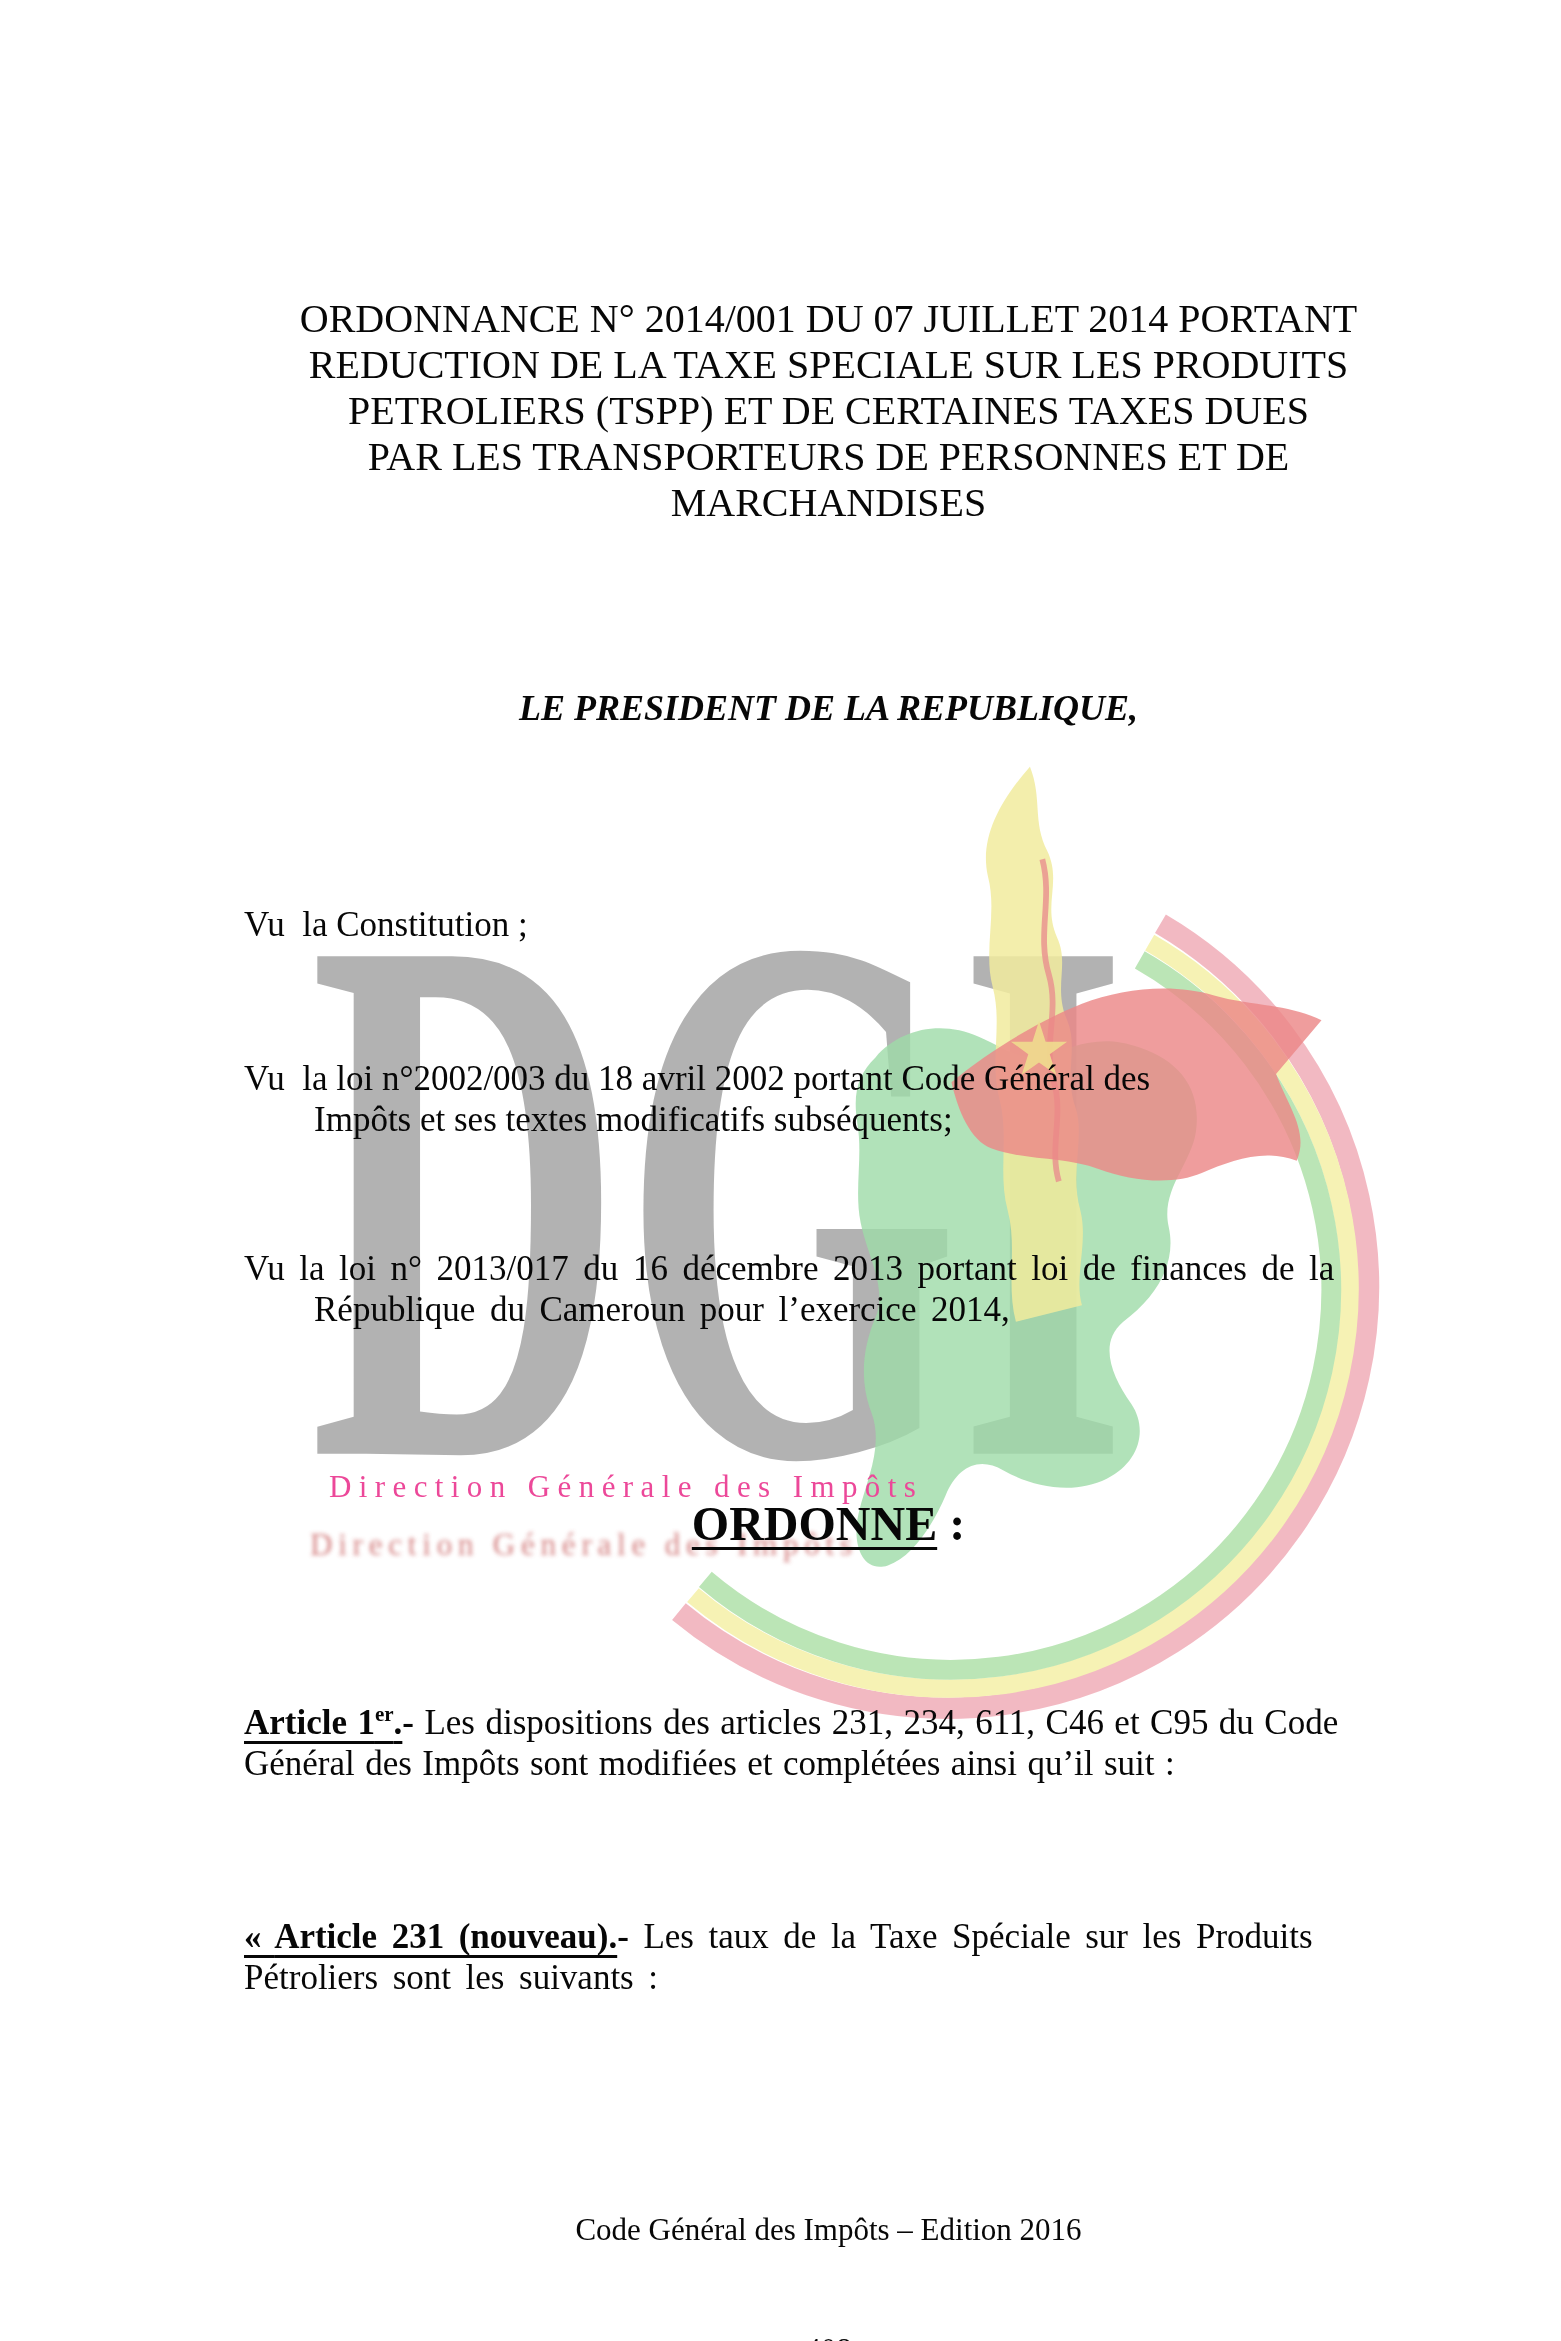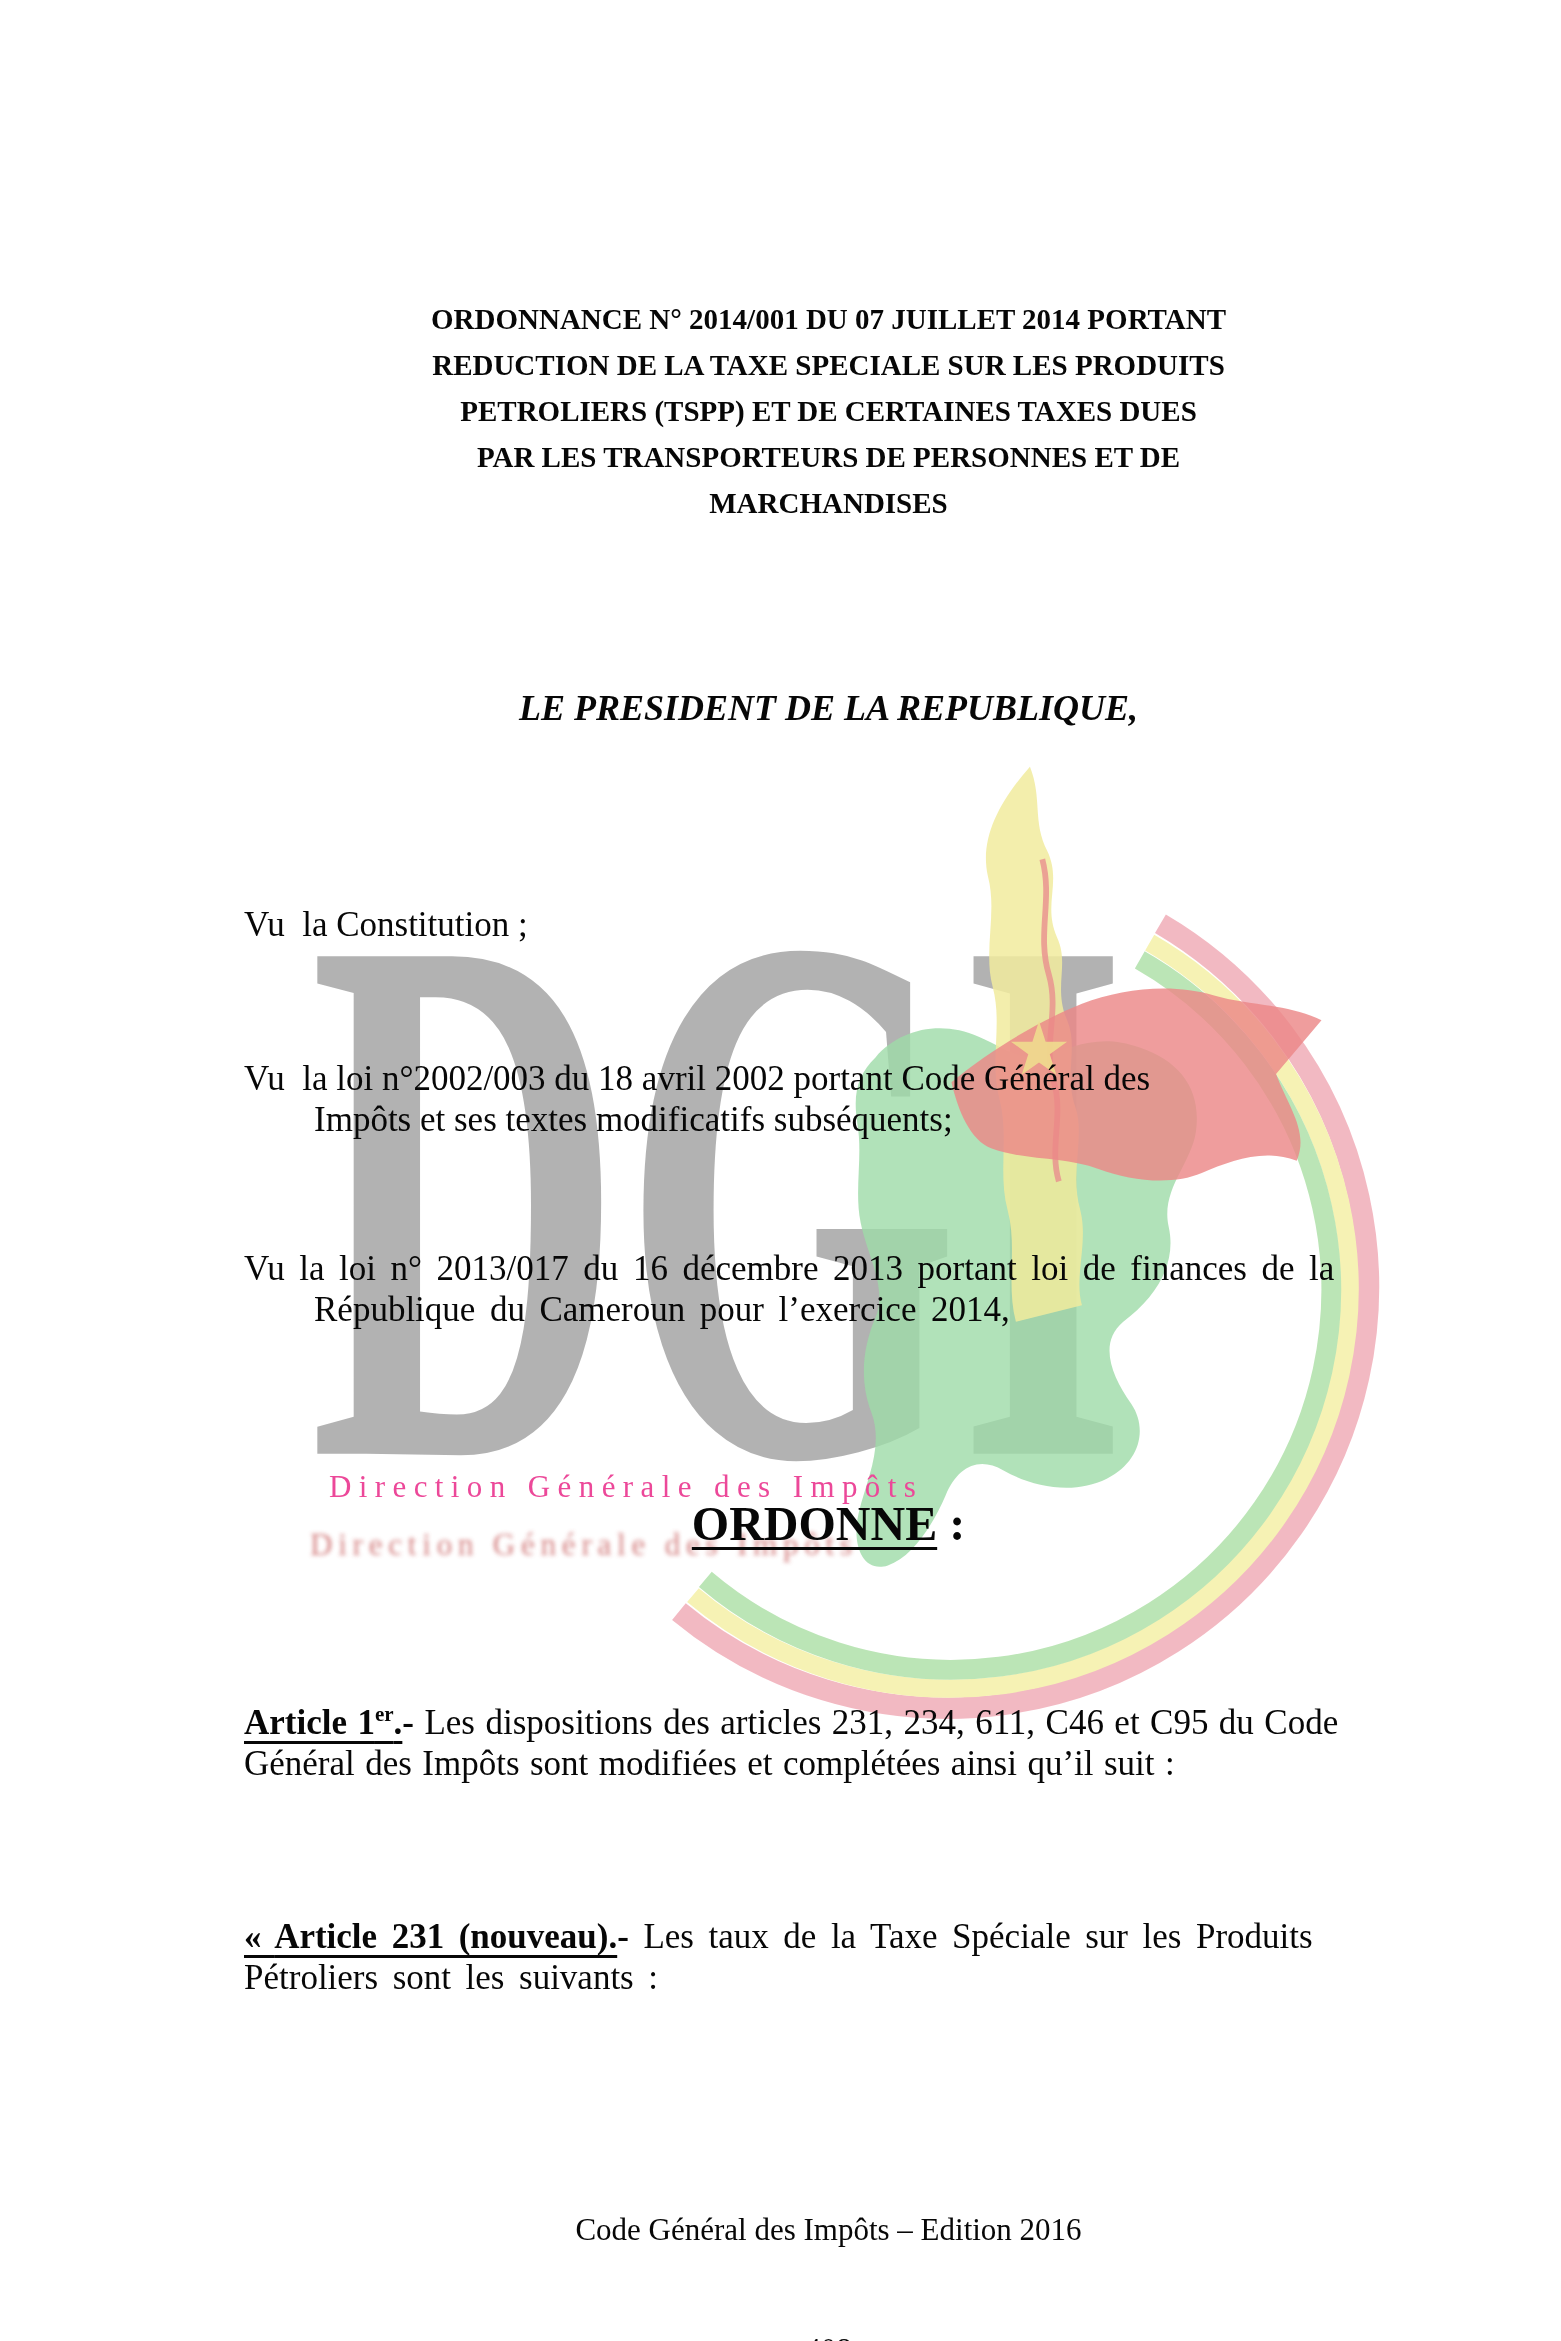--- a/index.html
+++ b/index.html
@@ -25,21 +25,21 @@
   }
   
   .content{
     position:relative;z-index:1;
     margin-left:244px;width:1169px;
     font-size:35px;line-height:41px;
     white-space:pre;
   }
   .doc-title{
     margin-top:173px;
-    font-size:29px;line-height:46px;font-weight:bold;
+    font-size:40px;line-height:46px;font-weight:normal;
     text-align:center;
   }
   .salutation{
     margin-top:36px;
     font-size:36px;line-height:46px;font-weight:bold;
     text-align:center;
     font-style:italic;
   }
   .visa{padding-left:70px;text-indent:-70px;}
   .v1{margin-top:50px;}

